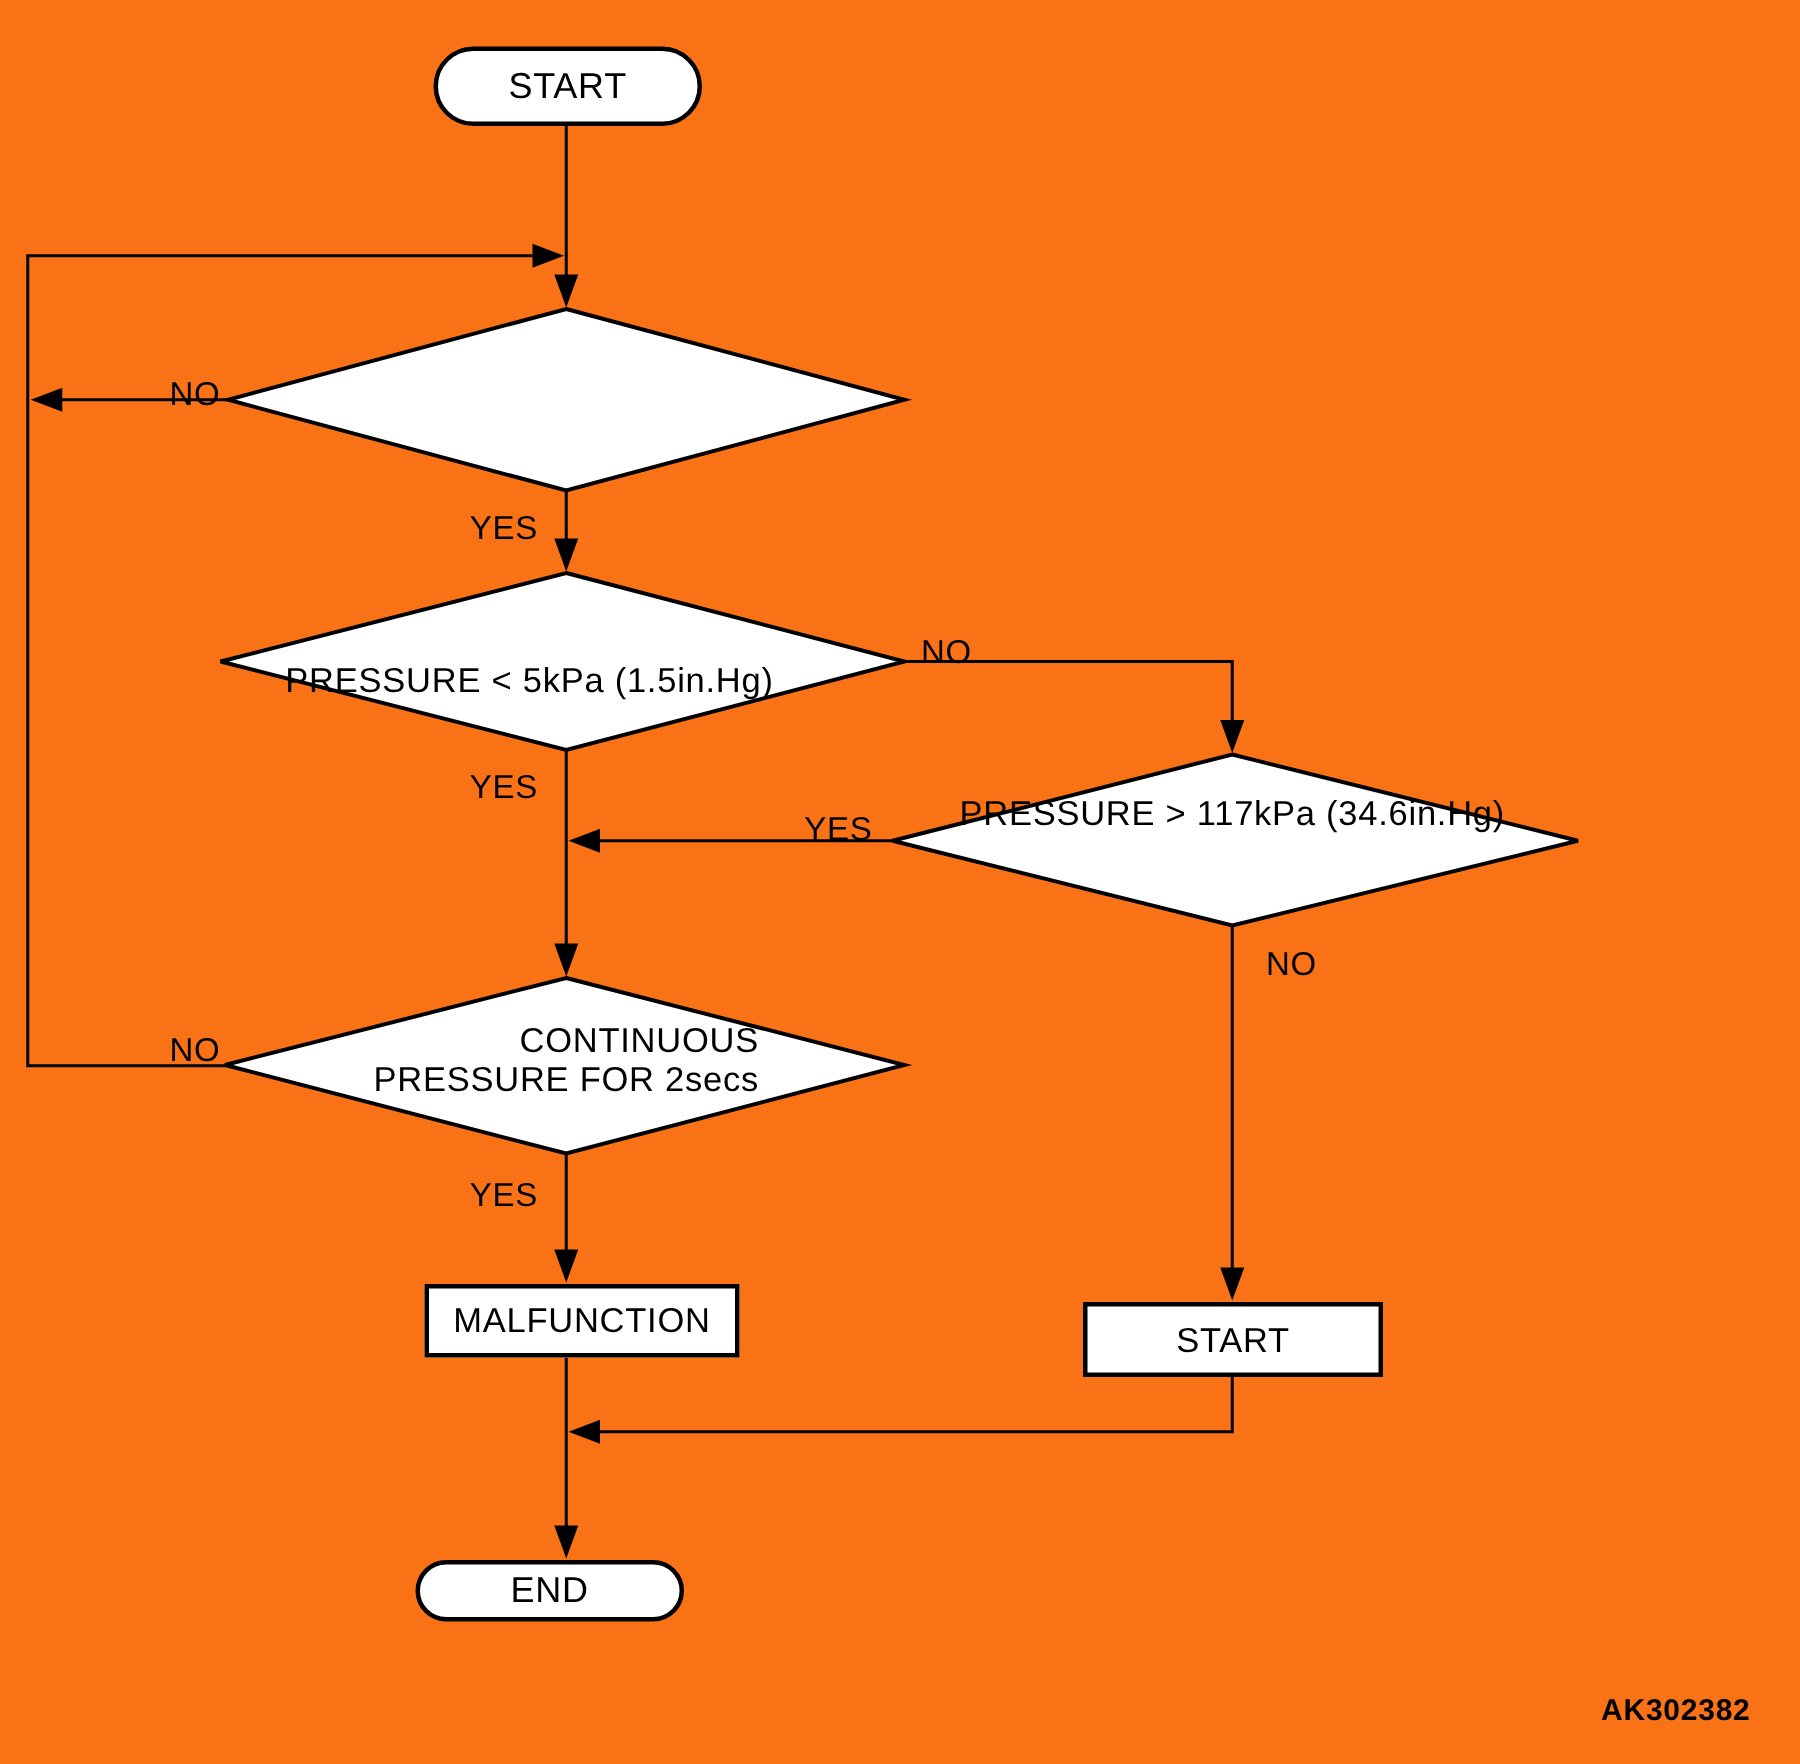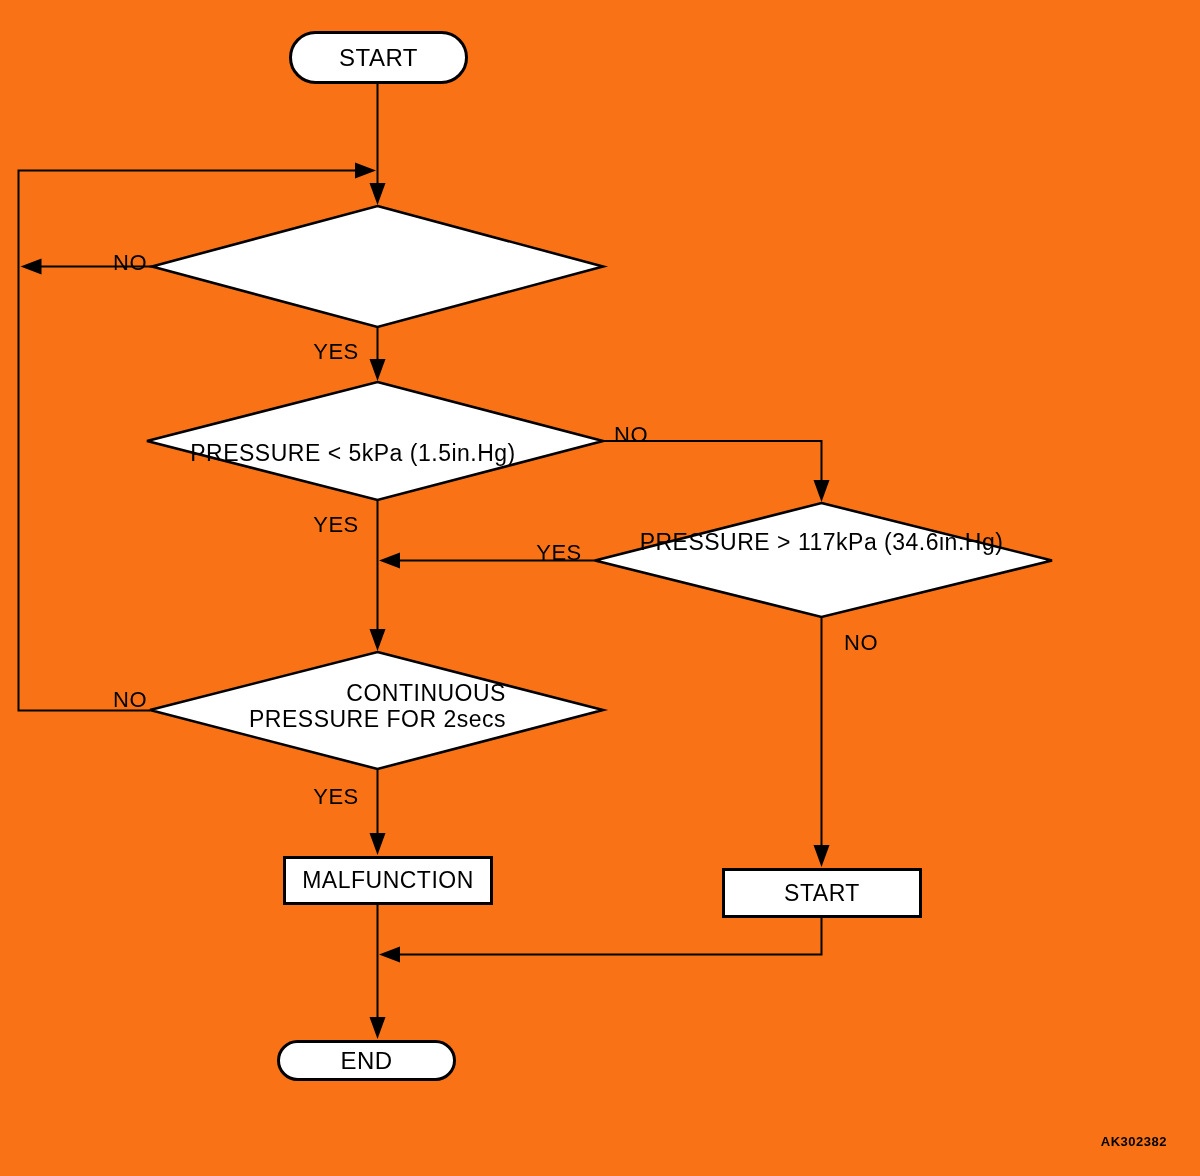--- a/index.html
+++ b/index.html
@@ -36,21 +36,21 @@
     text-align: right;
     font-size: 23px;
     letter-spacing: 0.5px;
     line-height: 26px;
     margin-top: 12px;
   }
   .edge-label { font-size: 22px; letter-spacing: 0.5px; }
   .figure-code {
     position: absolute;
     transform: translate(-100%, -50%);
-    font-size: 13px;
+    font-size: 20px;
     font-weight: bold;
     letter-spacing: 0.5px;
     white-space: nowrap;
   }
 </style>
 </head>
 <body>
 
 <div class="canvas">
 

